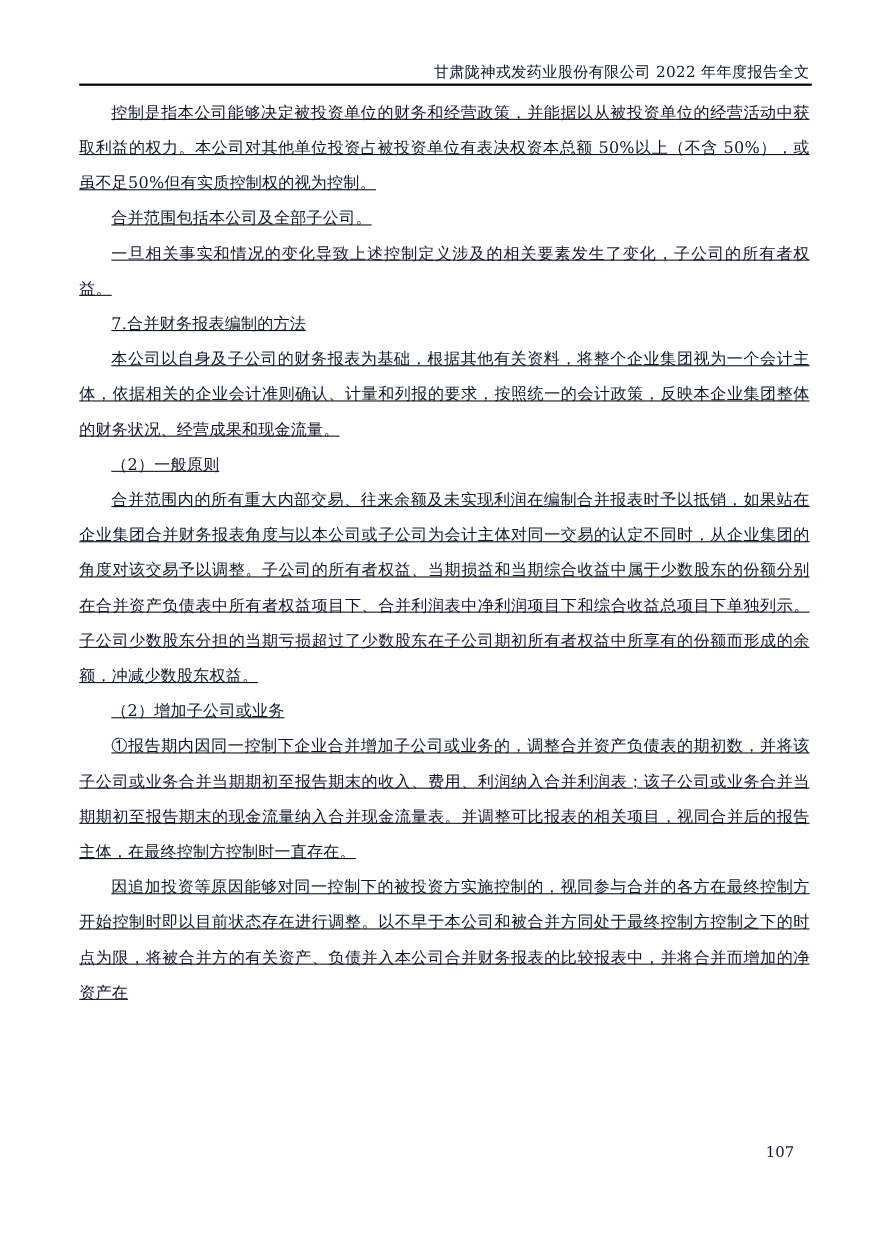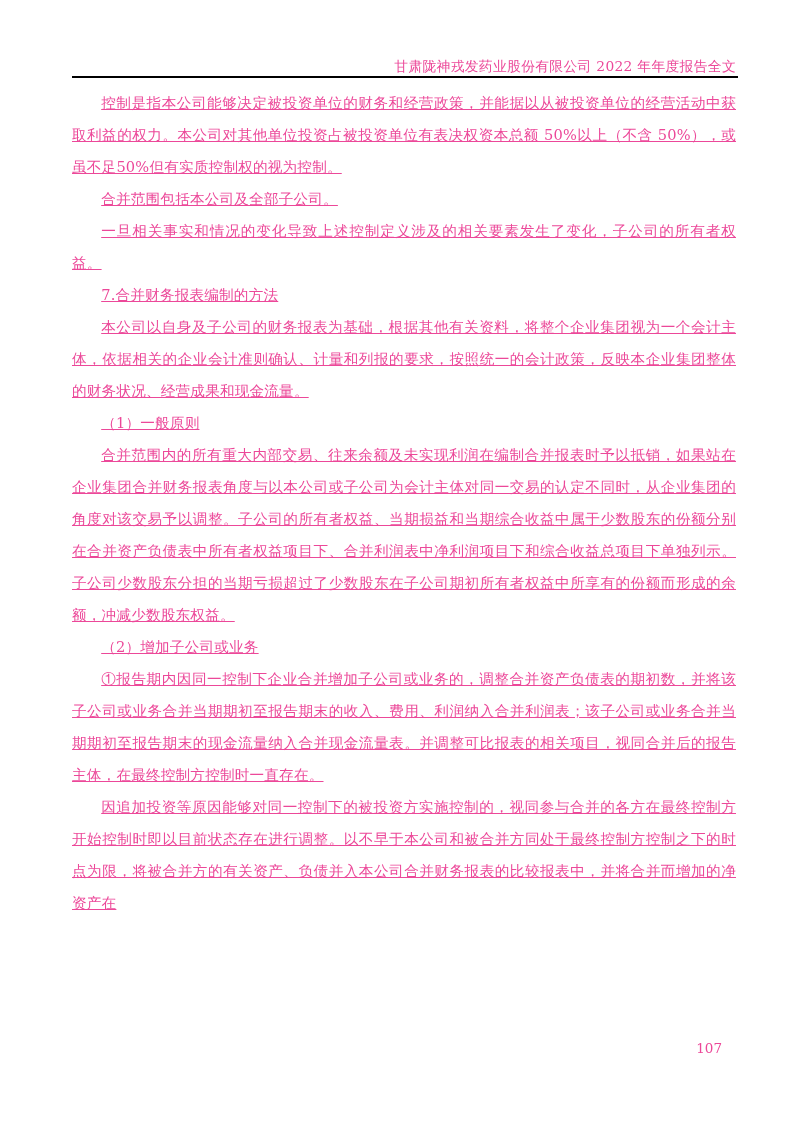--- a/index.html
+++ b/index.html
@@ -5,21 +5,21 @@
   html, body {
     margin: 0;
     padding: 0;
     background: #ffffff;
   }
   .page {
     position: relative;
     width: 793px;
     height: 1122px;
     background: #ffffff;
-    color: #ec4899;
+    color: #0f172a;
     font-family: "DejaVu Serif", "Liberation Serif", serif;
     overflow: hidden;
   }
   .page-header {
     position: absolute;
     top: 57px;
     left: 72px;
     width: 664px;
     text-align: right;
     font-size: 13.8px;
@@ -71,21 +71,21 @@
   </div>
 
   <div class="header-rule"></div>
 
   <div class="doc-body">
     <p>控制是指本公司能够决定被投资单位的财务和经营政策，并能据以从被投资单位的经营活动中获取利益的权力。本公司对其他单位投资占被投资单位有表决权资本总额 50%以上（不含 50%），或虽不足50%但有实质控制权的视为控制。</p>
     <p>合并范围包括本公司及全部子公司。</p>
     <p>一旦相关事实和情况的变化导致上述控制定义涉及的相关要素发生了变化，子公司的所有者权益。</p>
     <p>7.合并财务报表编制的方法</p>
     <p>本公司以自身及子公司的财务报表为基础，根据其他有关资料，将整个企业集团视为一个会计主体，依据相关的企业会计准则确认、计量和列报的要求，按照统一的会计政策，反映本企业集团整体的财务状况、经营成果和现金流量。</p>
-    <p>（1）一般原则</p>
+    <p>（2）一般原则</p>
     <p>合并范围内的所有重大内部交易、往来余额及未实现利润在编制合并报表时予以抵销，如果站在企业集团合并财务报表角度与以本公司或子公司为会计主体对同一交易的认定不同时，从企业集团的角度对该交易予以调整。子公司的所有者权益、当期损益和当期综合收益中属于少数股东的份额分别在合并资产负债表中所有者权益项目下、合并利润表中净利润项目下和综合收益总项目下单独列示。子公司少数股东分担的当期亏损超过了少数股东在子公司期初所有者权益中所享有的份额而形成的余额，冲减少数股东权益。</p>
     <p>（2）增加子公司或业务</p>
     <p>①报告期内因同一控制下企业合并增加子公司或业务的，调整合并资产负债表的期初数，并将该子公司或业务合并当期期初至报告期末的收入、费用、利润纳入合并利润表；该子公司或业务合并当期期初至报告期末的现金流量纳入合并现金流量表。并调整可比报表的相关项目，视同合并后的报告主体，在最终控制方控制时一直存在。</p>
     <p>因追加投资等原因能够对同一控制下的被投资方实施控制的，视同参与合并的各方在最终控制方开始控制时即以目前状态存在进行调整。以不早于本公司和被合并方同处于最终控制方控制之下的时点为限，将被合并方的有关资产、负债并入本公司合并财务报表的比较报表中，并将合并而增加的净资产在</p>
   </div>
 
   <div class="page-footer">
     <span>107</span>
   </div>
 

